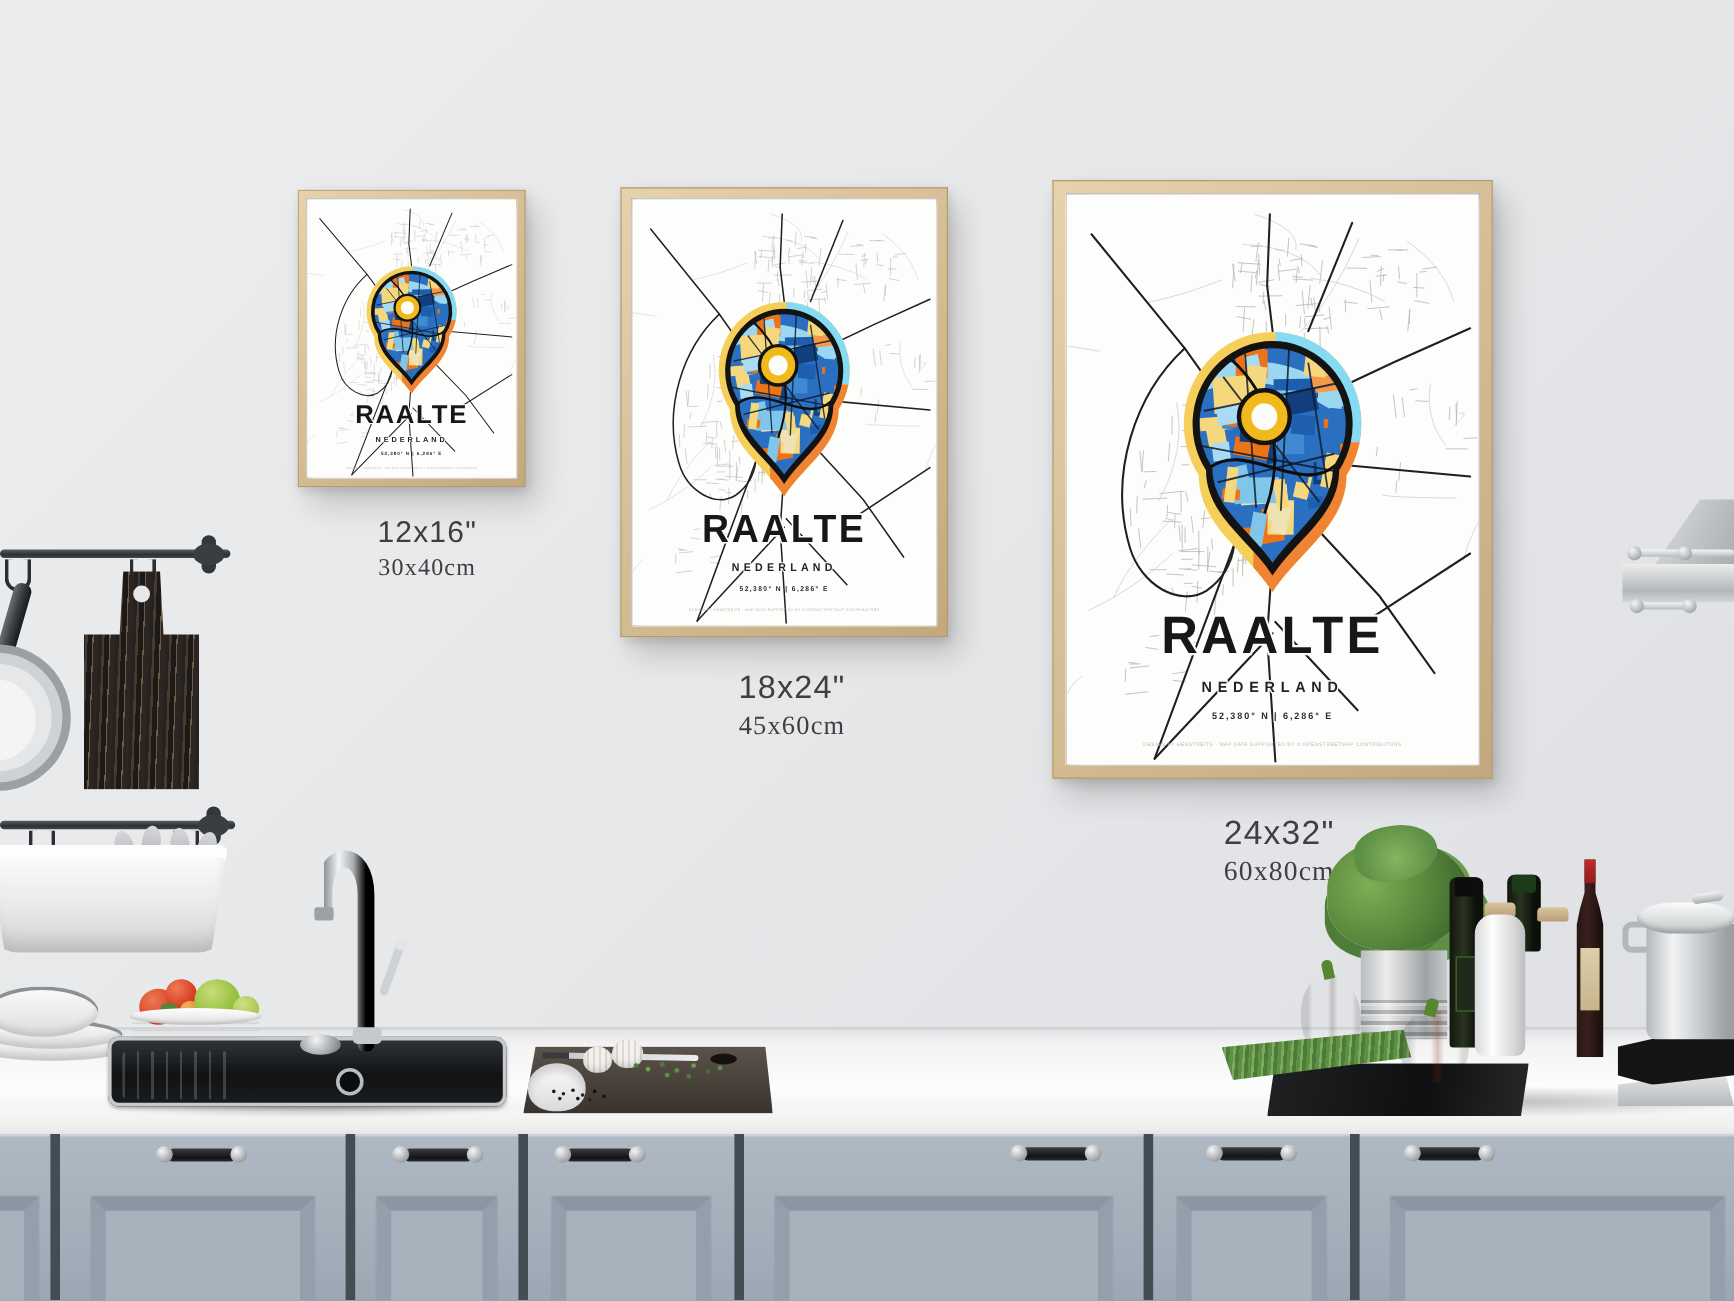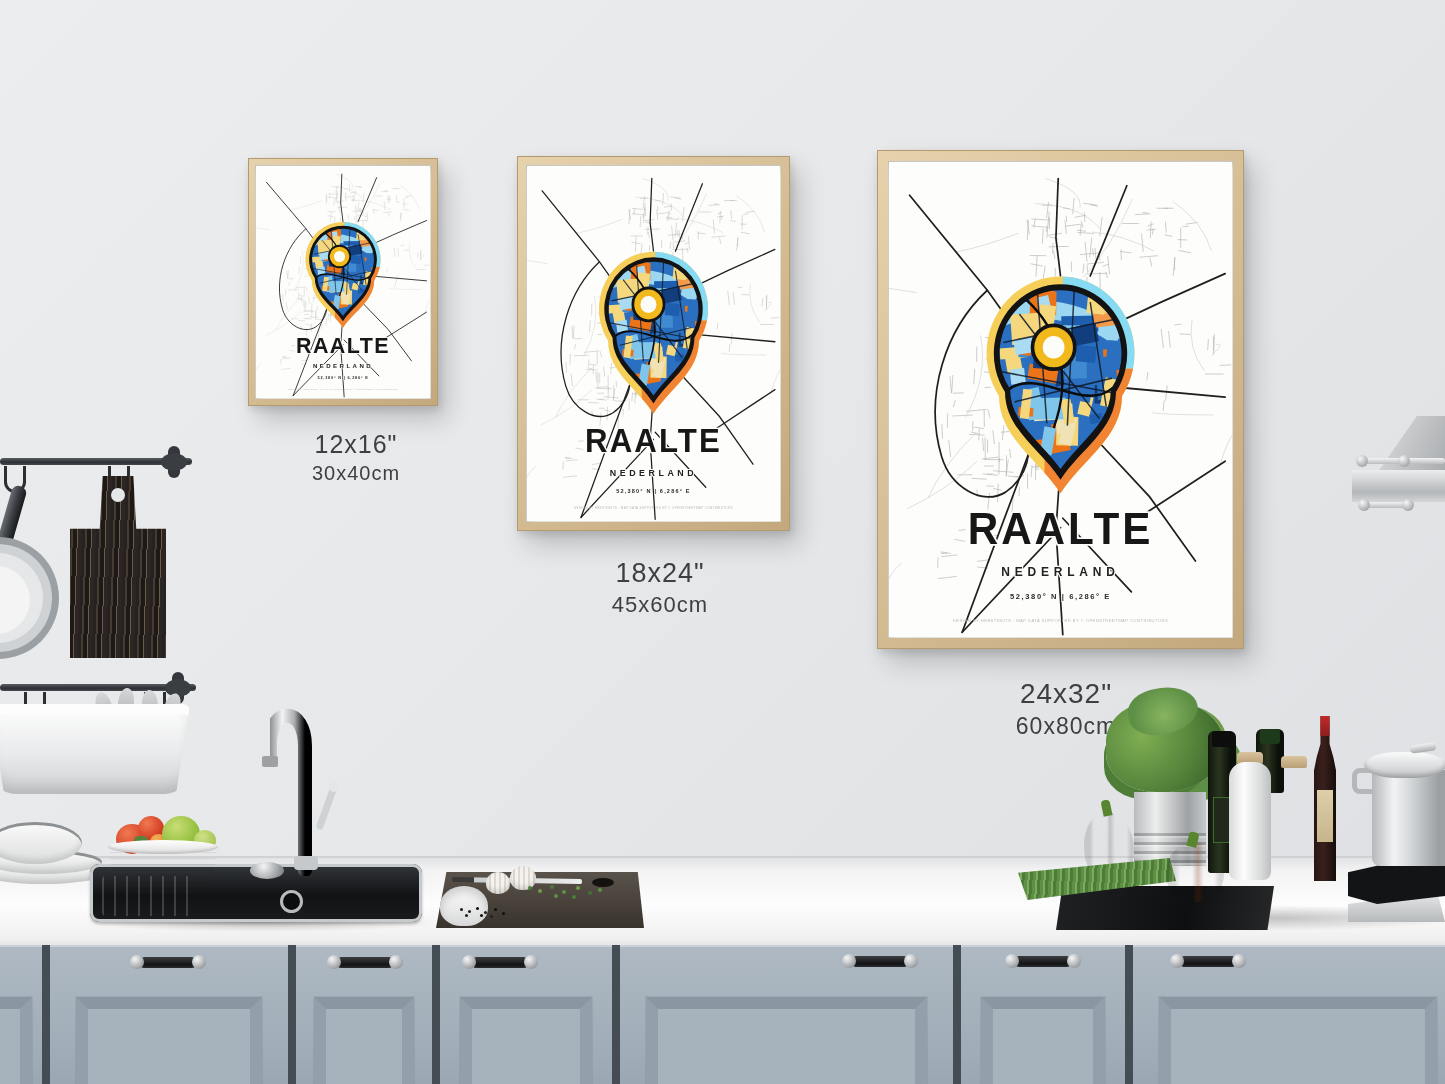--- a/index.html
+++ b/index.html
@@ -18,21 +18,21 @@
           clip-path:polygon(0 0,100% 0,93% 100%,7% 100%);box-shadow:inset 0 10px 0 #fdfdfd,inset 0 -8px 14px rgba(0,0,0,.12);}
   .spoon{width:16px;height:30px;border-radius:50%;background:linear-gradient(#d6d8da,#aeb1b4);}
   
   .poster{background:linear-gradient(135deg,#e6d2ac,#d3bb92 55%,#c3a87d);
           box-shadow:10px 14px 24px rgba(0,0,0,.18),2px 4px 8px rgba(0,0,0,.12),inset 0 0 0 1px #b49a6e;}
   .paper{position:absolute;background:#fcfcfb;inset:var(--bw);
          box-shadow:inset 2px 3px 9px rgba(0,0,0,.22),inset 0 0 0 1px rgba(0,0,0,.06);}
   .map-slot{position:absolute;inset:1px;}
   .size-label{width:220px;text-align:center;color:#3d3f41;}
   .size-label .in{letter-spacing:1px;}
-  .size-label .cm{letter-spacing:1px;margin-top:3px;}
+  .size-label .cm{letter-spacing:1px;margin-top:3px;font-family:Liberation Serif, serif;}
   
   .countertop{left:0;top:856px;width:1445px;height:90px;
      background:linear-gradient(#dfe0e2 0,#f3f3f4 16%,#fdfdfd 55%,#f0f0f1 92%,#e2e3e5 100%);}
   .cabinets{left:0;top:945px;width:1445px;height:139px;background:#454d54;}
   .door{position:absolute;top:0;height:160px;background:linear-gradient(#aeb9c3,#9fabb6 70%,#97a3ae);box-shadow:inset 0 2px 0 rgba(255,255,255,.35);}
   .panel{position:absolute;left:26px;right:26px;top:52px;bottom:-40px;background:#a6b2bc;
          border:12px solid;border-color:#8a97a2 #93a0ab #bcc6cd #93a0ab;box-shadow:0 0 0 1px rgba(0,0,0,.06);}
   .handle{width:58px;height:11px;background:linear-gradient(#3c3e40,#121314 70%,#2a2c2e);border-radius:6px;}
   .handle::before,.handle::after{content:"";position:absolute;top:-2px;width:14px;height:14px;border-radius:50%;
          background:radial-gradient(circle at 35% 30%,#f4f5f6,#9fa2a5 70%,#6f7275);}

